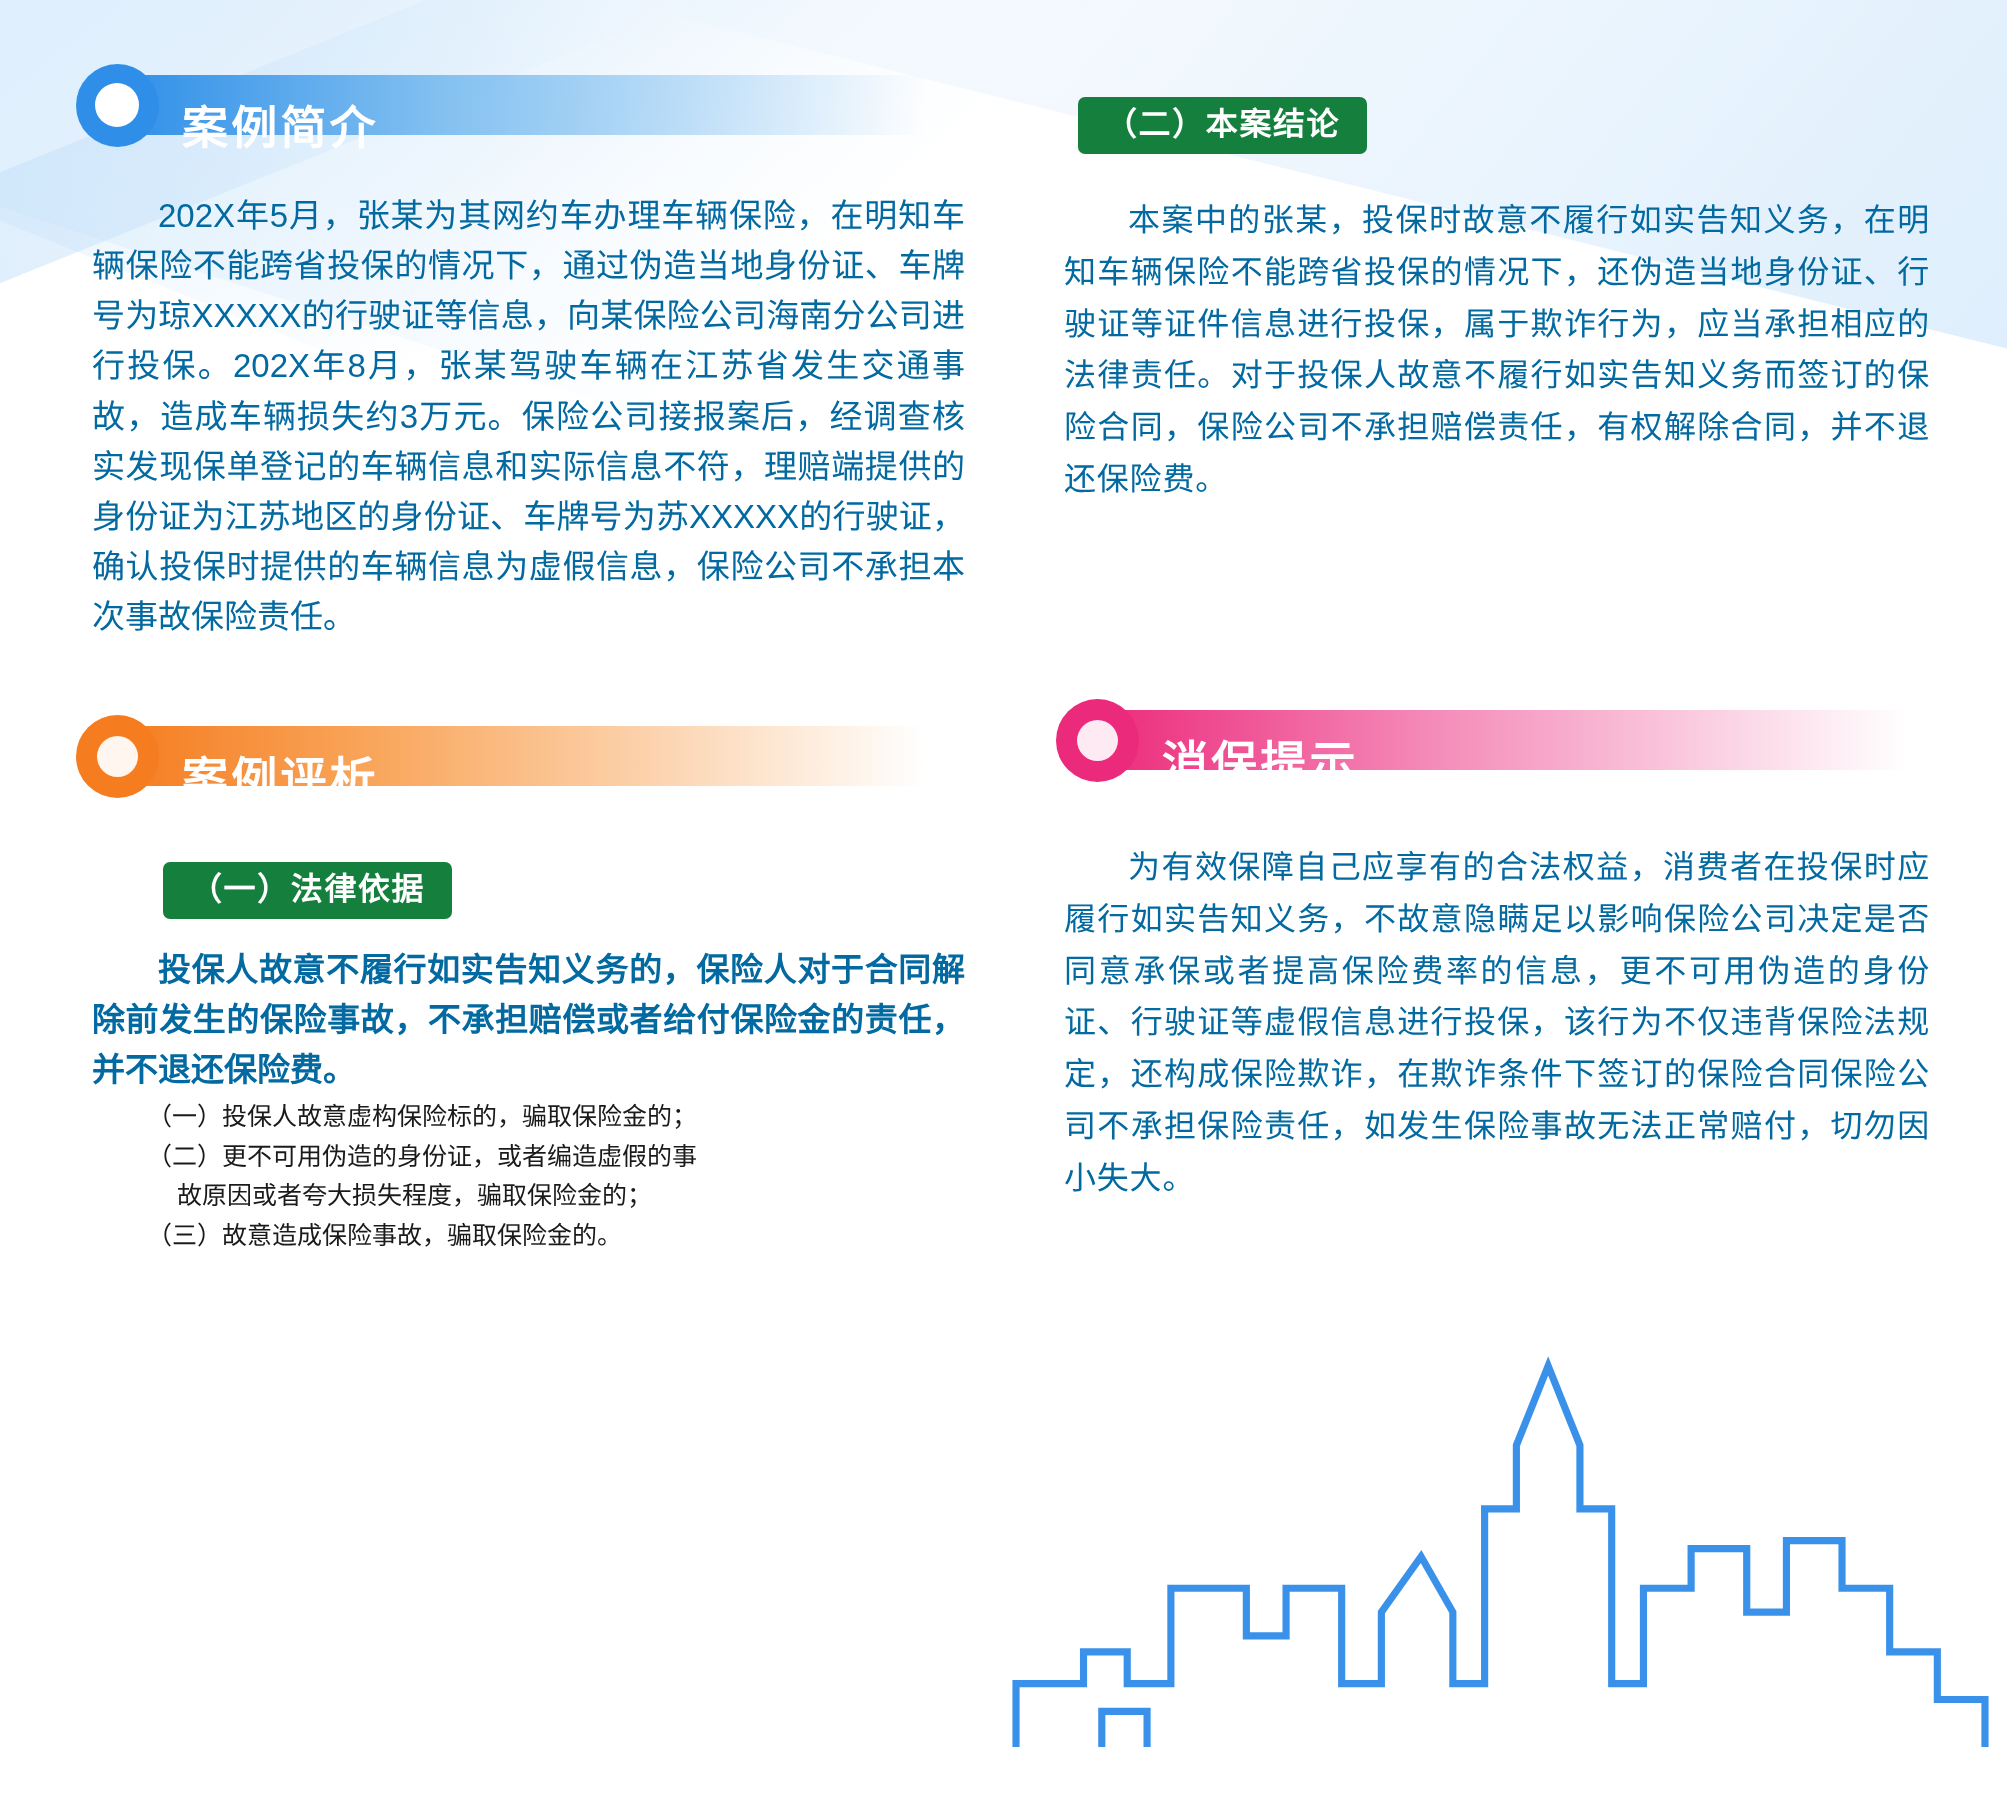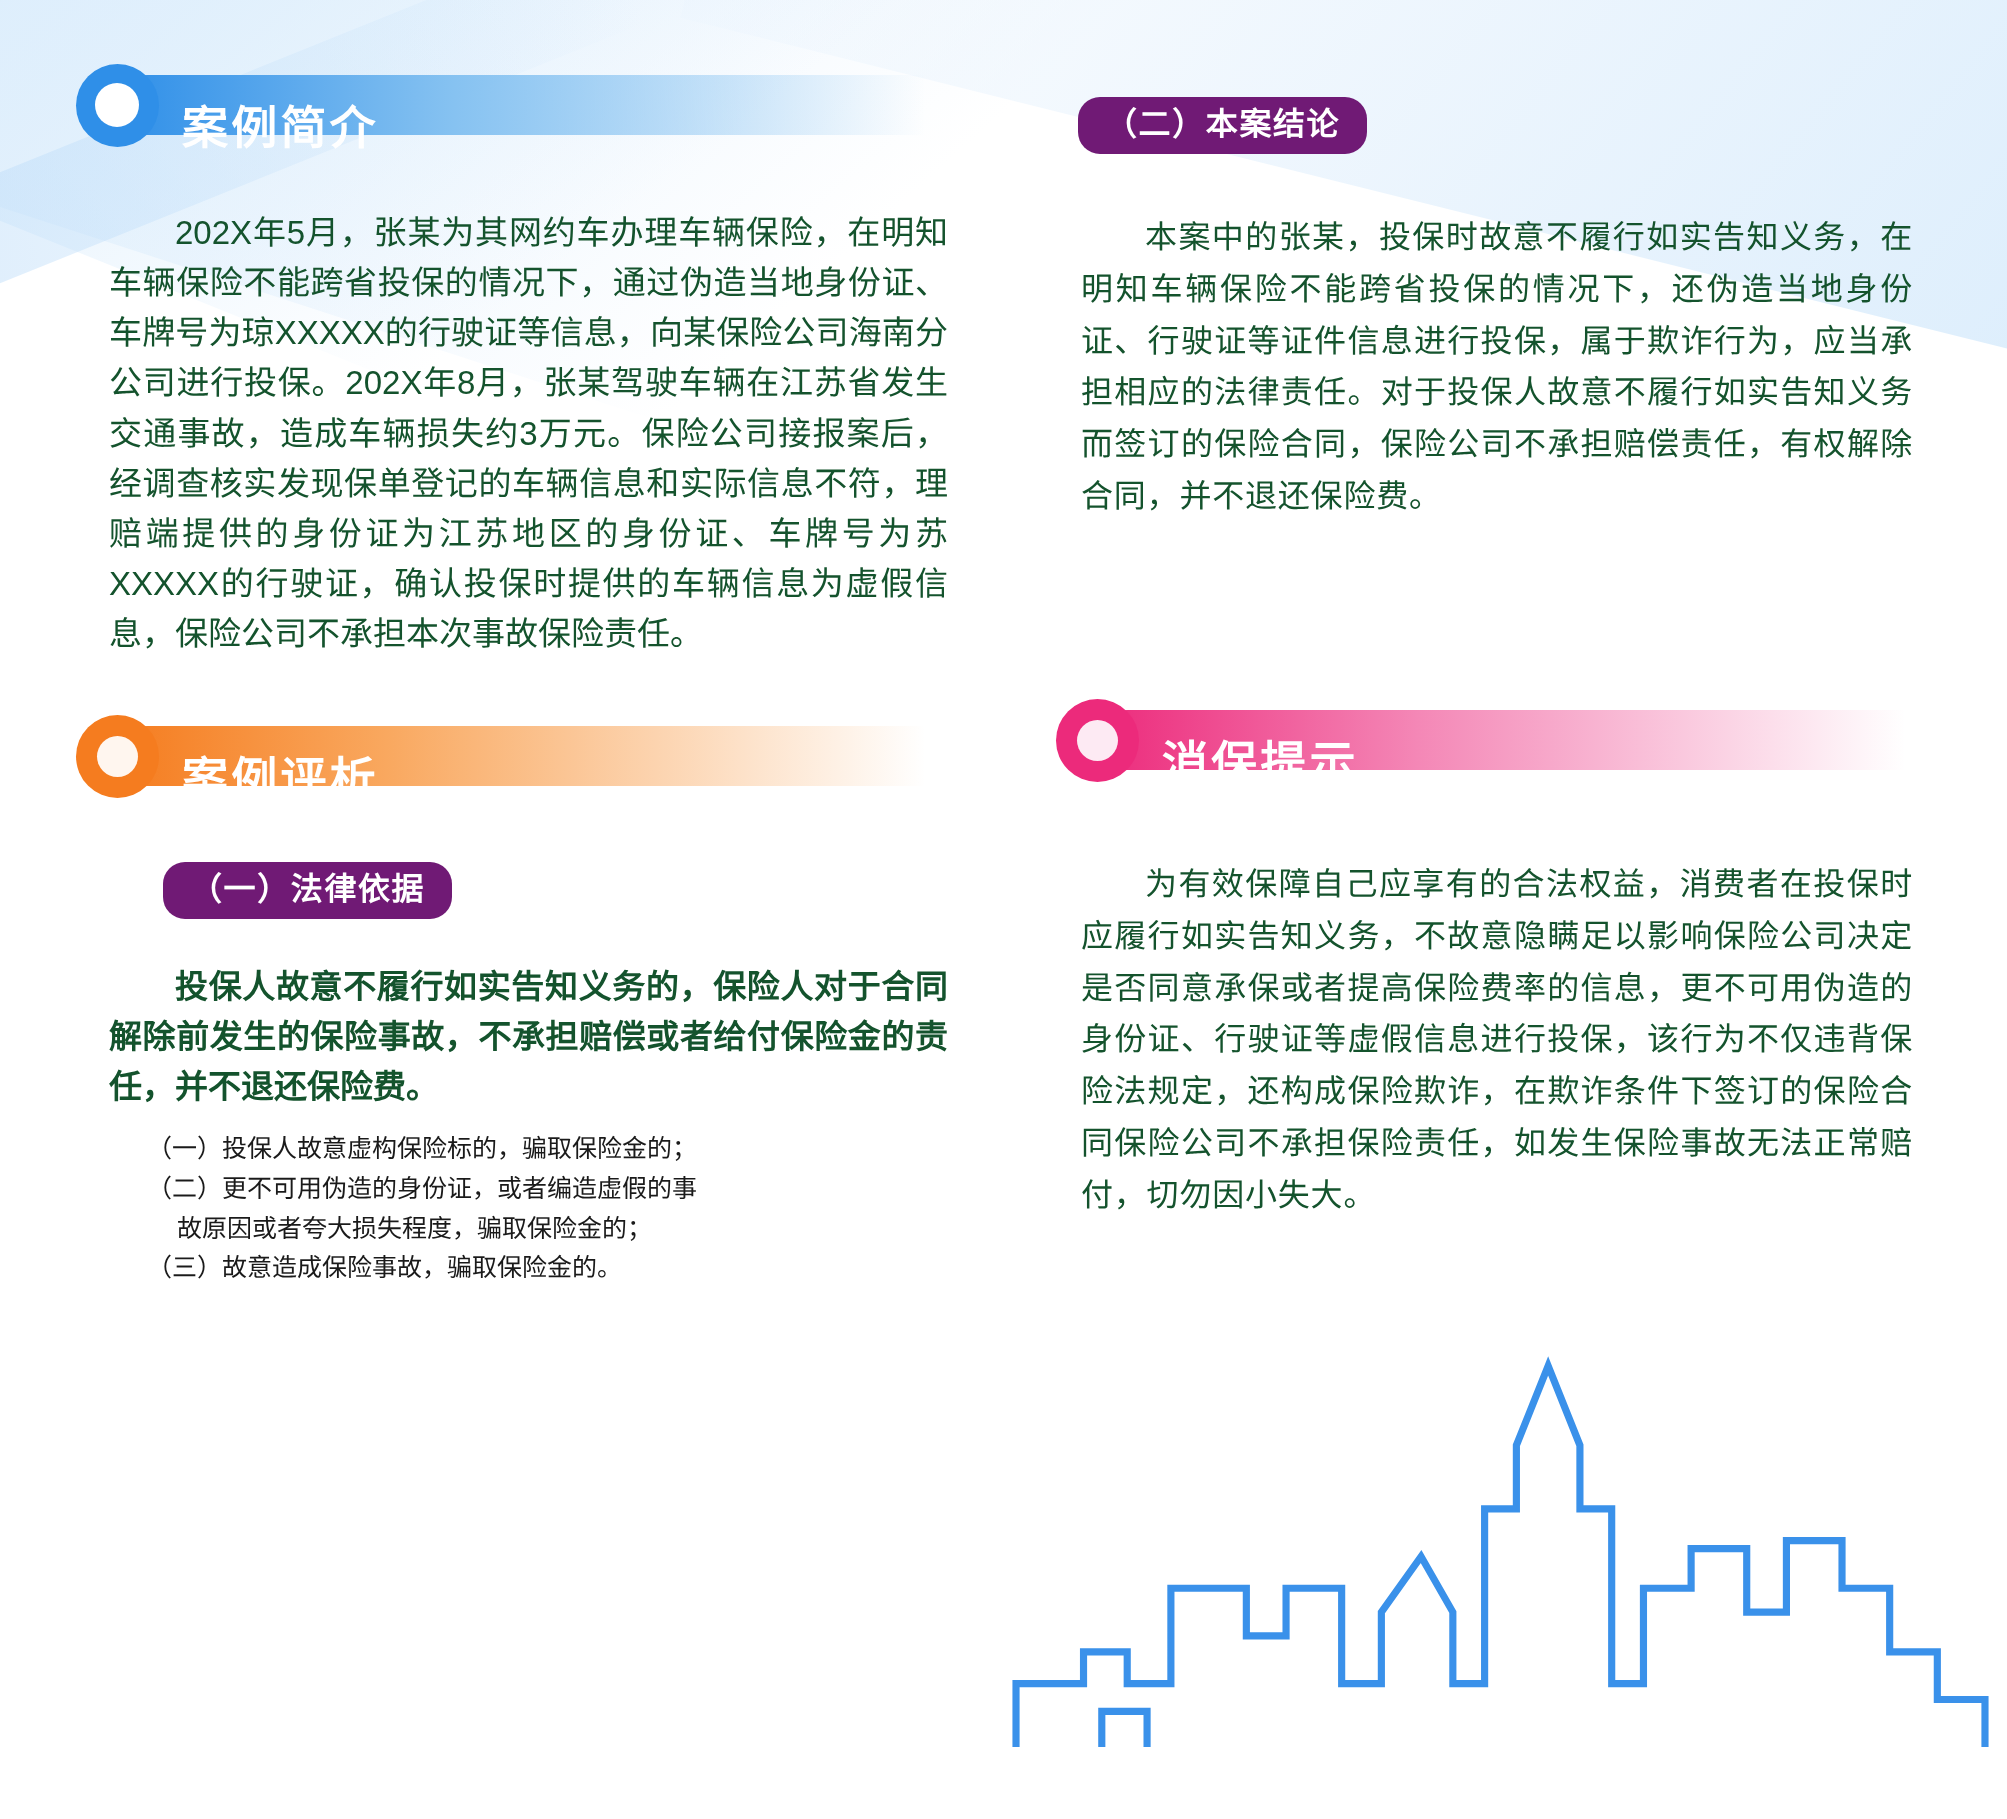--- a/index.html
+++ b/index.html
@@ -147,36 +147,36 @@
     font-size: 46px;
     font-weight: 700;
     color: #ffffff;
     letter-spacing: 3.2px;
     line-height: 1;
   }
 
   
   .pill {
     display: inline-block;
-    background: #701a75;
+    background: #15803d;
     color: #ffffff;
     font-size: 32px;
     font-weight: 700;
     letter-spacing: 1.6px;
     padding: 11px 27px 14.3px;
-    border-radius: 22px;
+    border-radius: 7px;
     line-height: 1;
   }
 
   
   .para {
     font-size: 33px;
     line-height: 1.52;
-    color: #14532d;
-    margin: 17px;
+    color: #0369a1;
+    margin: 0;
     text-align: justify;
     text-justify: inter-ideograph;
   }
   .para.indent { text-indent: 2em; }
   .para.bold { font-weight: 700; }
   .para.just-right {
     font-size: 32px;
     line-height: 1.62;
     text-align: justify;
     text-align-last: justify;

